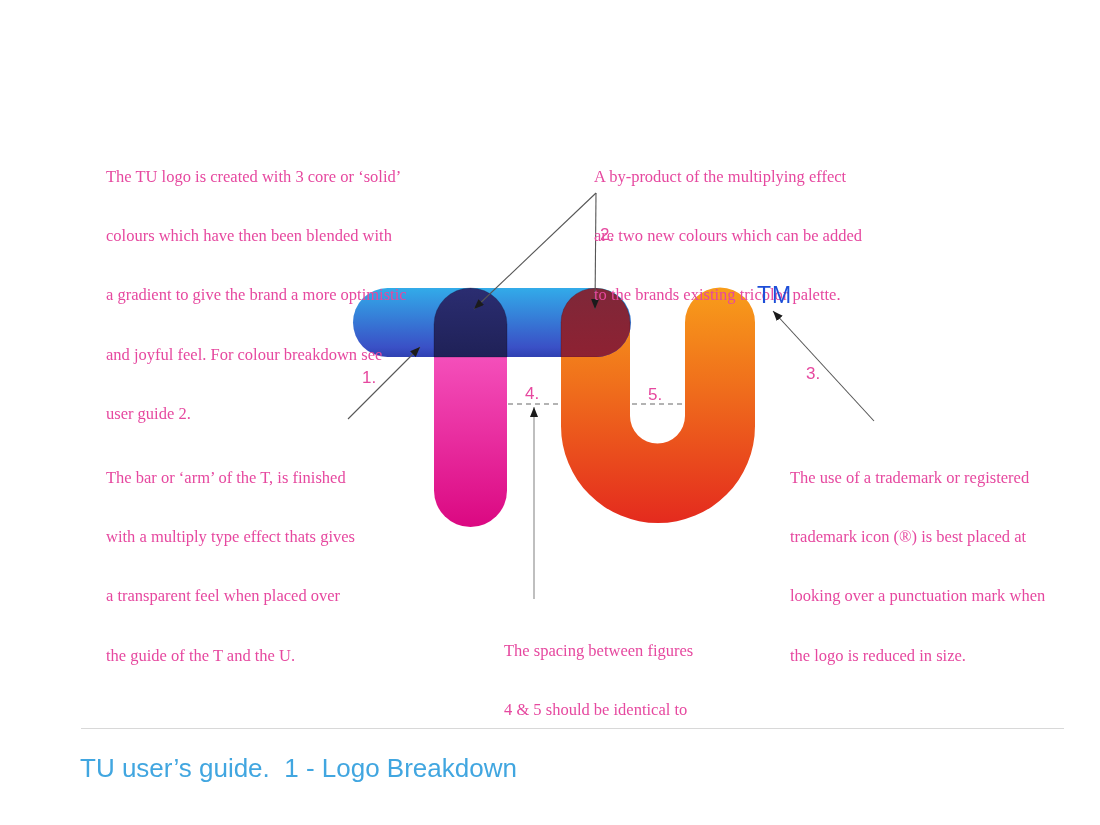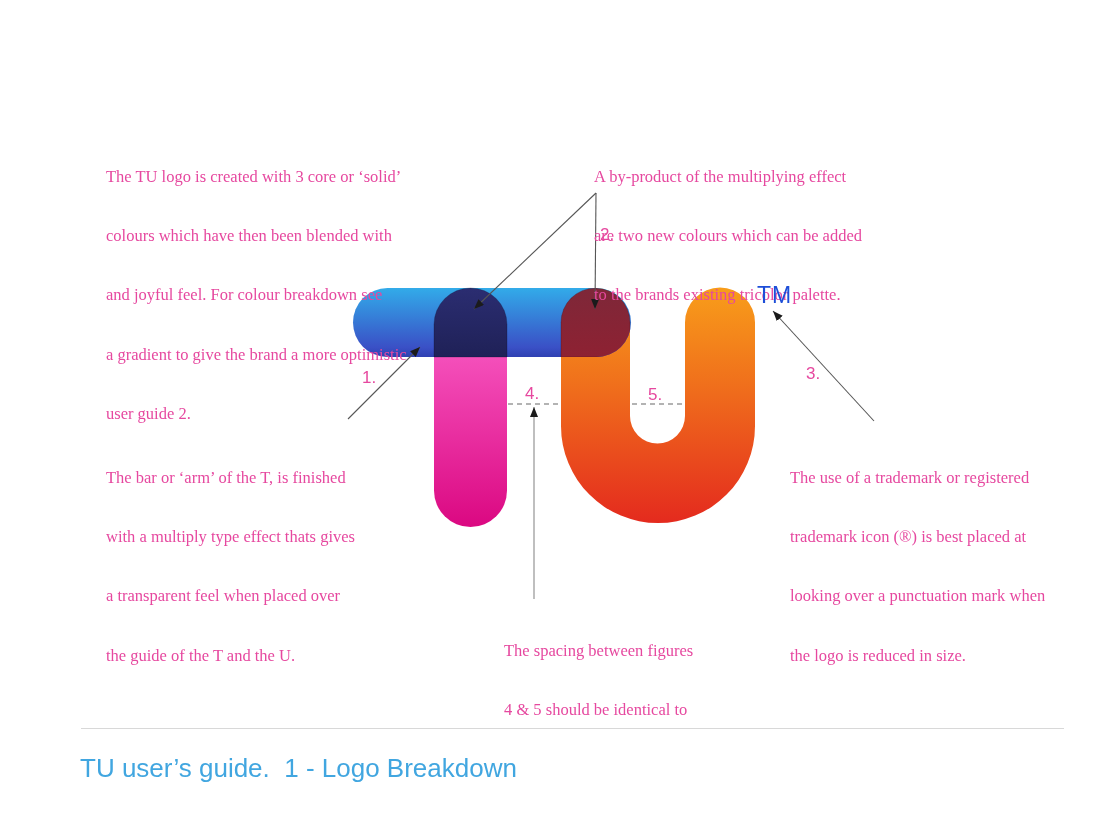--- a/index.html
+++ b/index.html
@@ -112,22 +112,22 @@
     <line x1="850" y1="421" x2="749" y2="311" stroke="#565656" stroke-width="1.1" marker-end="url(#ah)"></line>
     <line x1="510" y1="599" x2="510" y2="407" stroke="#8a8a8a" stroke-width="1.1" marker-end="url(#ah)"></line>
 
     <line x1="484" y1="404" x2="536" y2="404" stroke="#9b9b9b" stroke-width="1.4" stroke-dasharray="5,4"></line>
     <line x1="608" y1="404" x2="660" y2="404" stroke="#9b9b9b" stroke-width="1.4" stroke-dasharray="5,4"></line>
   </svg>
 
   <div class="note" id="note-top-left">
     <div>The TU logo is created with 3 core or ‘solid’</div>
     <div>colours which have then been blended with</div>
+    <div>a gradient to give the brand a more optimistic</div>
     <div>and joyful feel. For colour breakdown see</div>
-    <div>a gradient to give the brand a more optimistic</div>
     <div>user guide 2.</div>
   </div>
 
   <div class="note" id="note-top-right">
     <div>A by-product of the multiplying effect</div>
     <div>are two new colours which can be added</div>
     <div>to the brands existing tricolor palette.</div>
   </div>
 
   <div class="note" id="note-left-mid">

